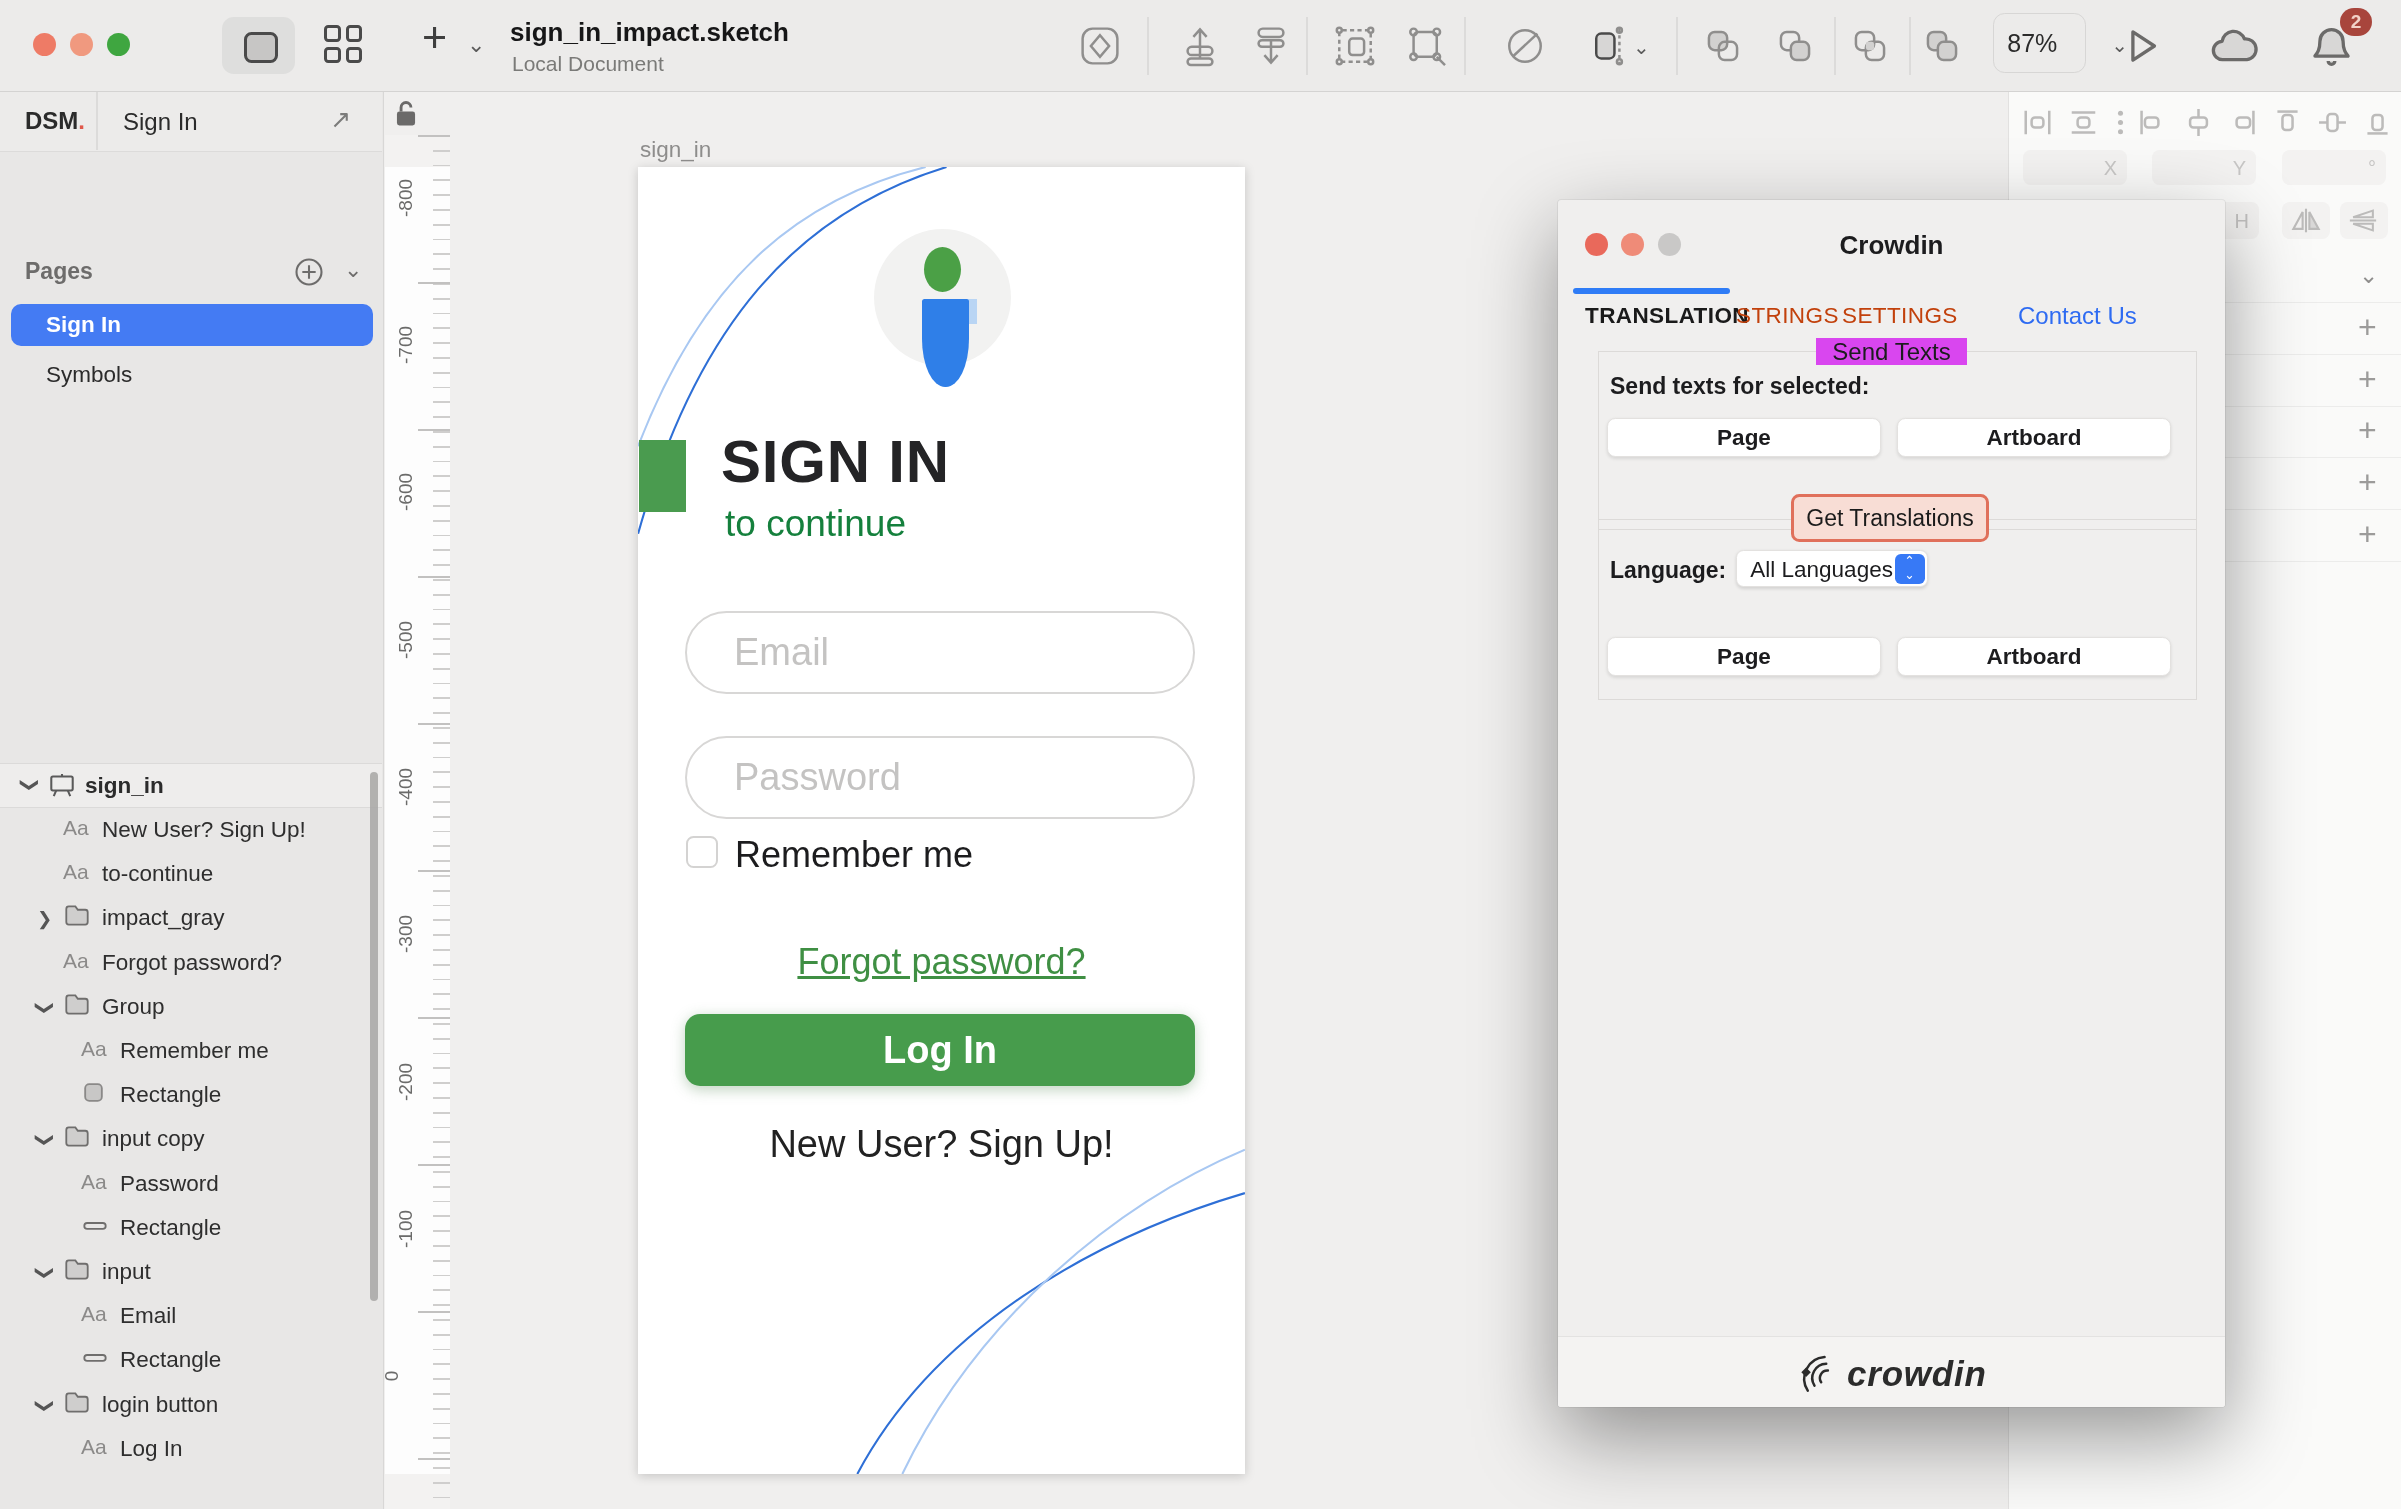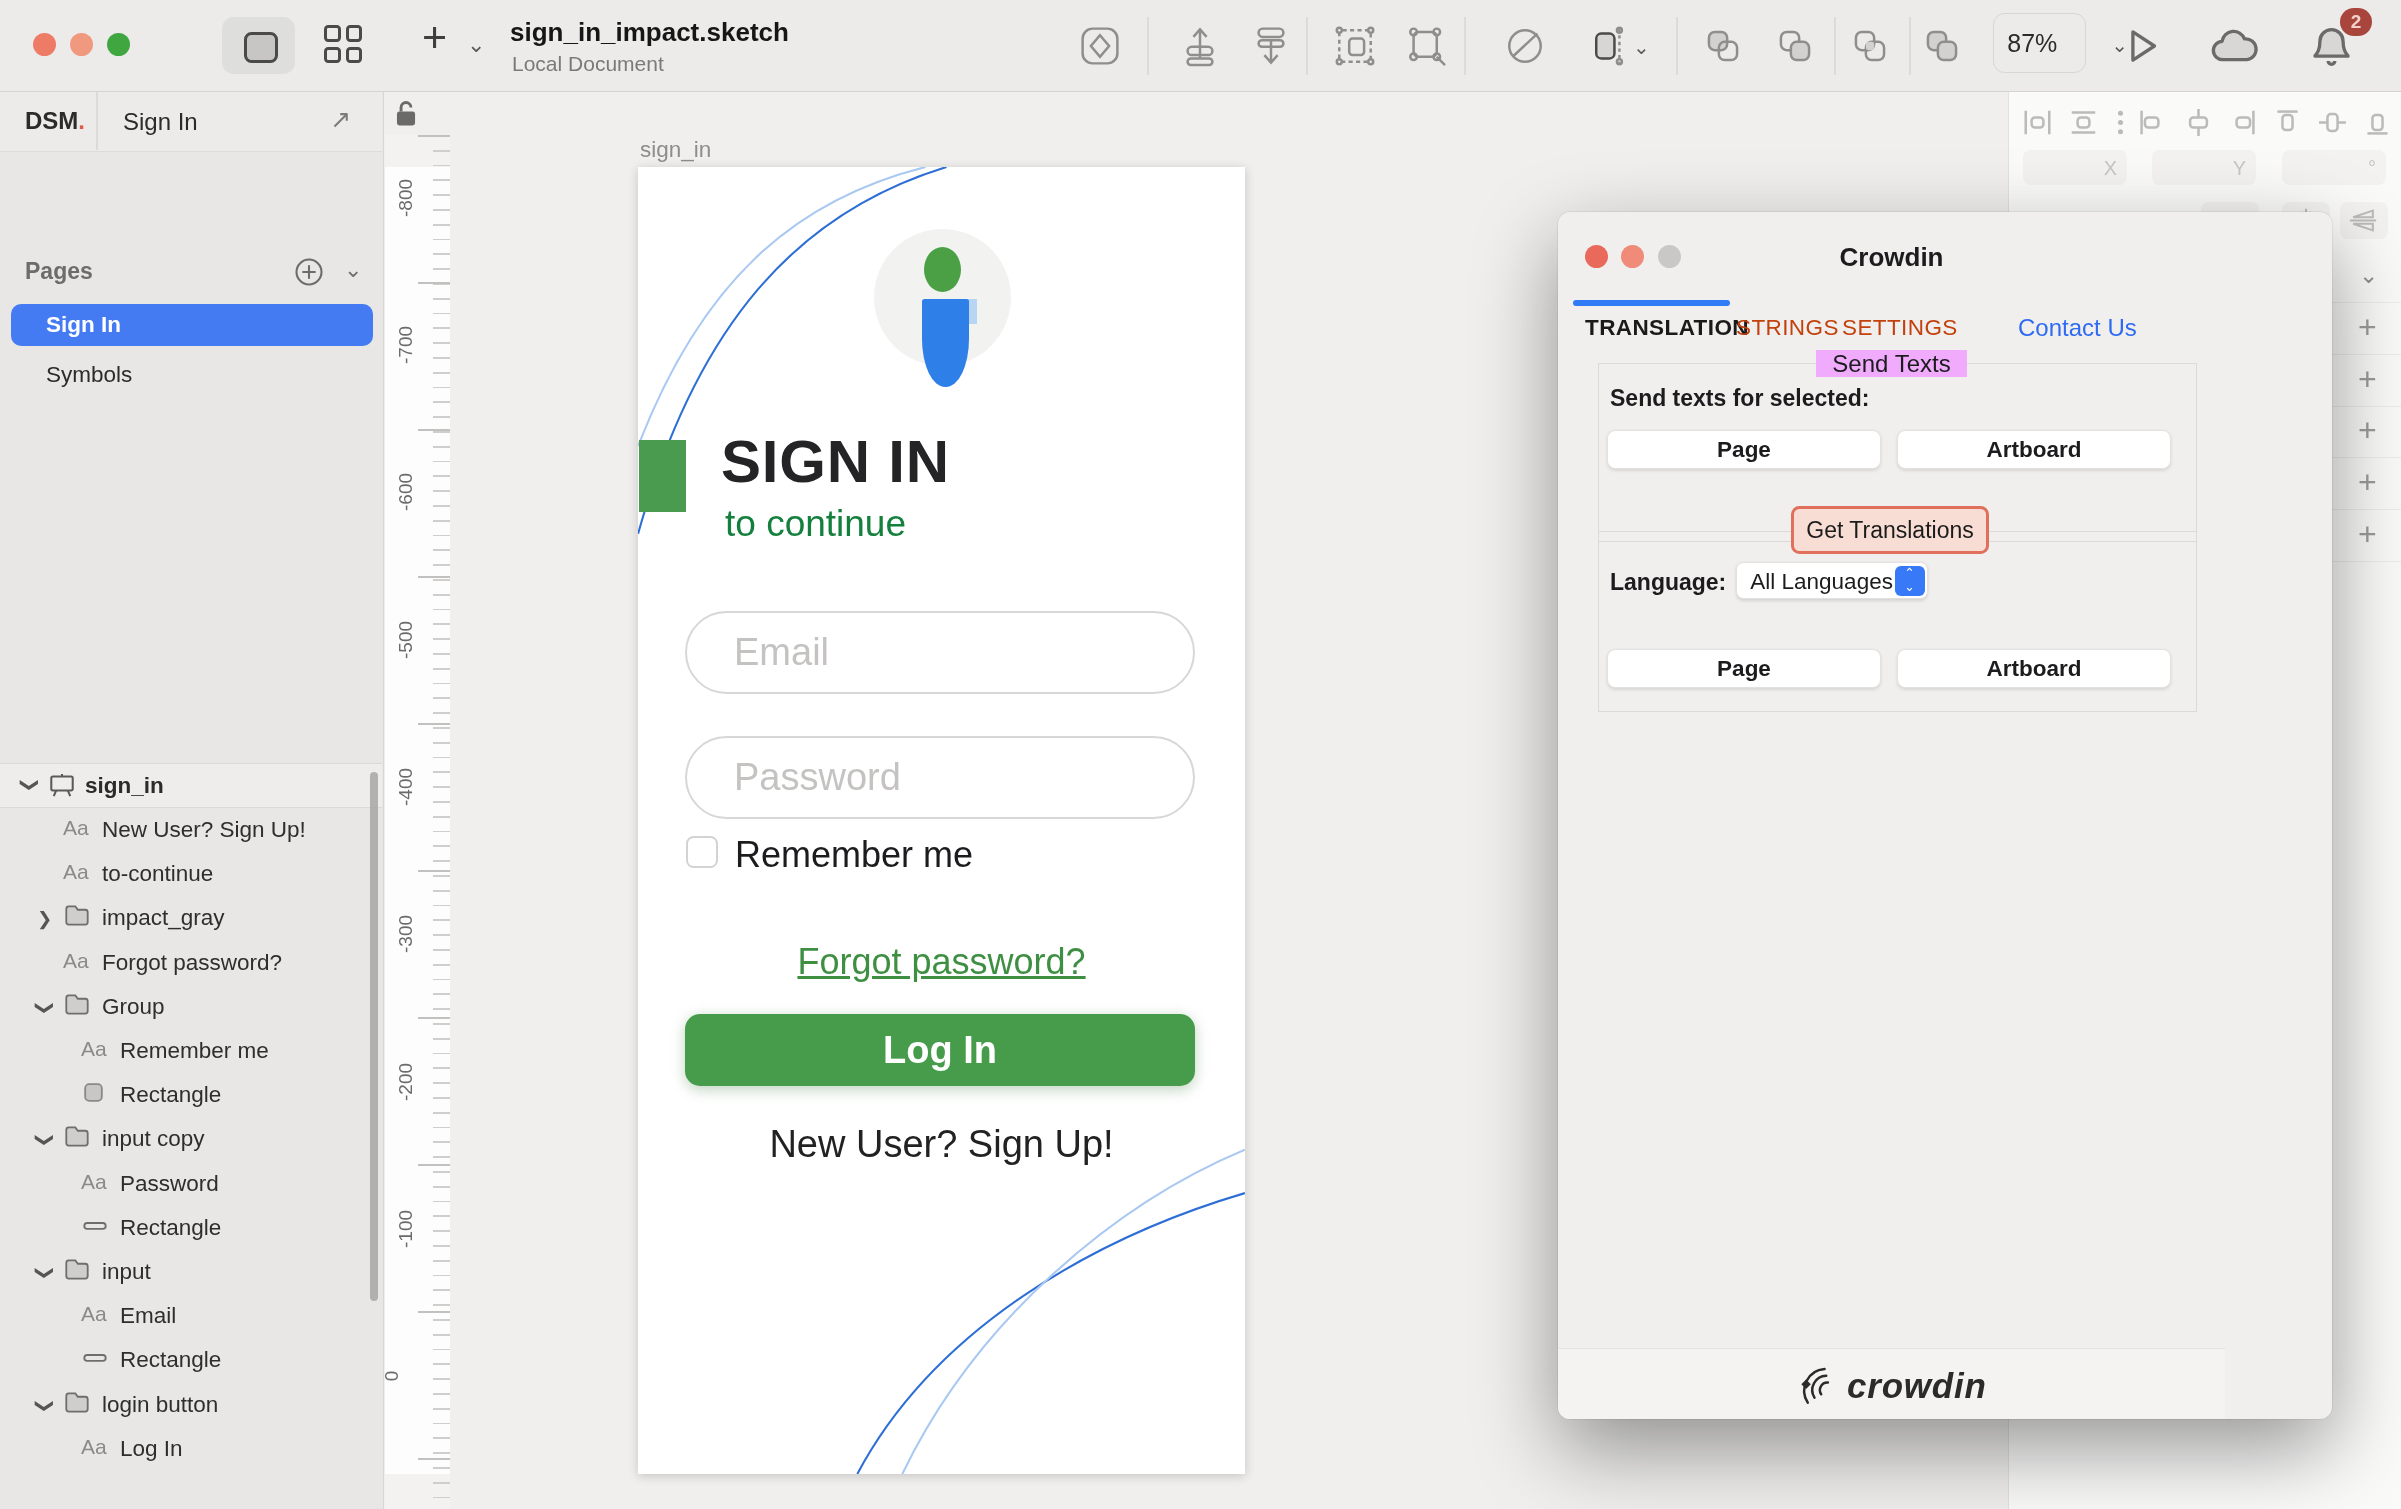--- a/index.html
+++ b/index.html
@@ -104,35 +104,35 @@
   .insicon svg{width:37px;height:37px;stroke:#bcbbba;fill:none;stroke-width:3;}
   .insfield{top:58px;height:35px;background:#f3f2f1;border-radius:7.5px;}
   .insfield .fl{position:absolute;right:10px;top:6.7px;font-size:20px;color:#c7c6c5;}
   .insbtn{top:110px;height:37px;background:#f3f2f1;border-radius:7.5px;color:#c2c1c0;}
   #ins-chevrow{left:0;top:158px;width:392px;height:52px;border-bottom:1.7px solid #ececeb;}
   #ins-chev{position:absolute;left:350px;top:11.7px;font-size:23px;color:#8f8e8d;}
   .plusrow{position:absolute;left:0;width:392px;height:52px;border-bottom:1.7px solid #ececeb;}
   .plusrow .p{position:absolute;left:349px;top:6.7px;font-size:32px;font-weight:300;color:#9c9b9a;}
 
   
-  #crowdin{left:1558px;top:212px;width:774px;height:1207px;border-radius:12px;background:#f0efee;
+  #crowdin{left:1558px;top:200px;width:667px;height:1207px;border-radius:3px;background:#f0efee;
       box-shadow:0 30px 83px rgba(0,0,0,.4),0 0 0 0.8px rgba(0,0,0,.07);overflow:hidden;}
   #cw-title{left:0;top:30px;width:667px;text-align:center;font-size:26px;font-weight:700;color:#1c1c1e;}
   .cwtl{top:33px;width:23px;height:23px;border-radius:50%;}
   #cw-blueline{left:15px;top:88px;width:157px;height:5.8px;border-radius:3.3px;background:#2f7cf6;}
   .cwtab{top:103px;font-size:22.5px;letter-spacing:0.4px;color:#c2410c;}
   #cwtab-0{left:27px;color:#1a1a1a;font-weight:700;}
   #cwtab-1{left:178px;}
   #cwtab-2{left:284px;}
   #cw-contact{left:460px;top:102px;font-size:24px;color:#2e6bf2;}
   .fieldset{left:40px;width:599px;border:1.7px solid #dcdad8;box-sizing:border-box;}
   #fs1{top:151px;height:179px;}
   #fs2{top:319px;height:181px;}
   #fs1-legend{left:0;top:138px;width:667px;text-align:center;font-size:24px;color:#1c1c1e;}
-  #fs1-legend span{background:#f0abfc;padding:0 16.7px;}
+  #fs1-legend span{background:#d946ef;padding:0 16.7px;}
   #sendfor{left:52px;top:173px;font-size:23px;font-weight:700;color:#1c1c1e;}
   .cwbtn{height:37px;background:#fff;border:0.8px solid #e3e1df;border-radius:8.3px;box-shadow:0 1.7px 3.3px rgba(0,0,0,.10);
       font-size:22.5px;color:#1c1c1e;text-align:center;line-height:37px;font-weight:bold;}
   #btn-page1{left:49px;top:218px;width:272px;}
   #btn-art1{left:339px;top:218px;width:272px;}
   #btn-page2{left:49px;top:437px;width:272px;}
   #btn-art2{left:339px;top:437px;width:272px;}
   #gt-btn{left:233px;top:294px;width:198px;height:48px;background:#f8ddd5;border:3.3px solid #e0705b;border-radius:8.3px;
       box-sizing:border-box;font-size:23px;color:#1b1b1b;text-align:center;line-height:42px;}
   #lang-label{left:52px;top:357px;font-size:23px;font-weight:700;color:#1c1c1e;}

